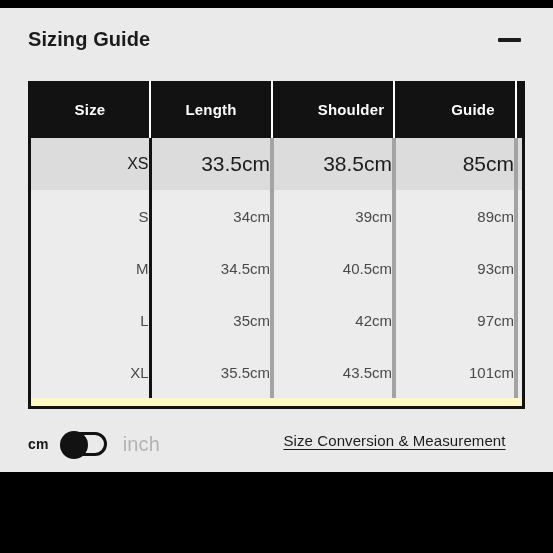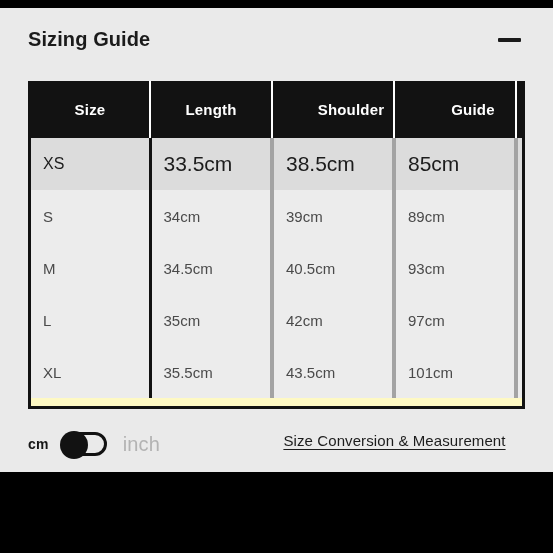--- a/index.html
+++ b/index.html
@@ -118,22 +118,22 @@
     text-align: center;
     vertical-align: middle;
     box-sizing: border-box;
     letter-spacing: 0.2px;
   }
   thead th.sep-strong { border-left: 2px solid #ffffff; }
   thead th.sep-light  { border-left: 2px solid #ffffff; padding-left: 36px; }
 
   tbody td {
     height: 52px;
-    padding: 12px;
-    text-align: left;
+    padding: 0;
+    text-align: right;
     vertical-align: middle;
     font-size: 15px;
     color: #4a4a4a;
     background: #ececec;
     box-sizing: border-box;
   }
   tbody td.sep-strong { border-left: 3px solid #121212; }
   tbody td.sep-light  { border-left: 4px solid #a3a3a3; }
 
   tbody tr.row-active td {

